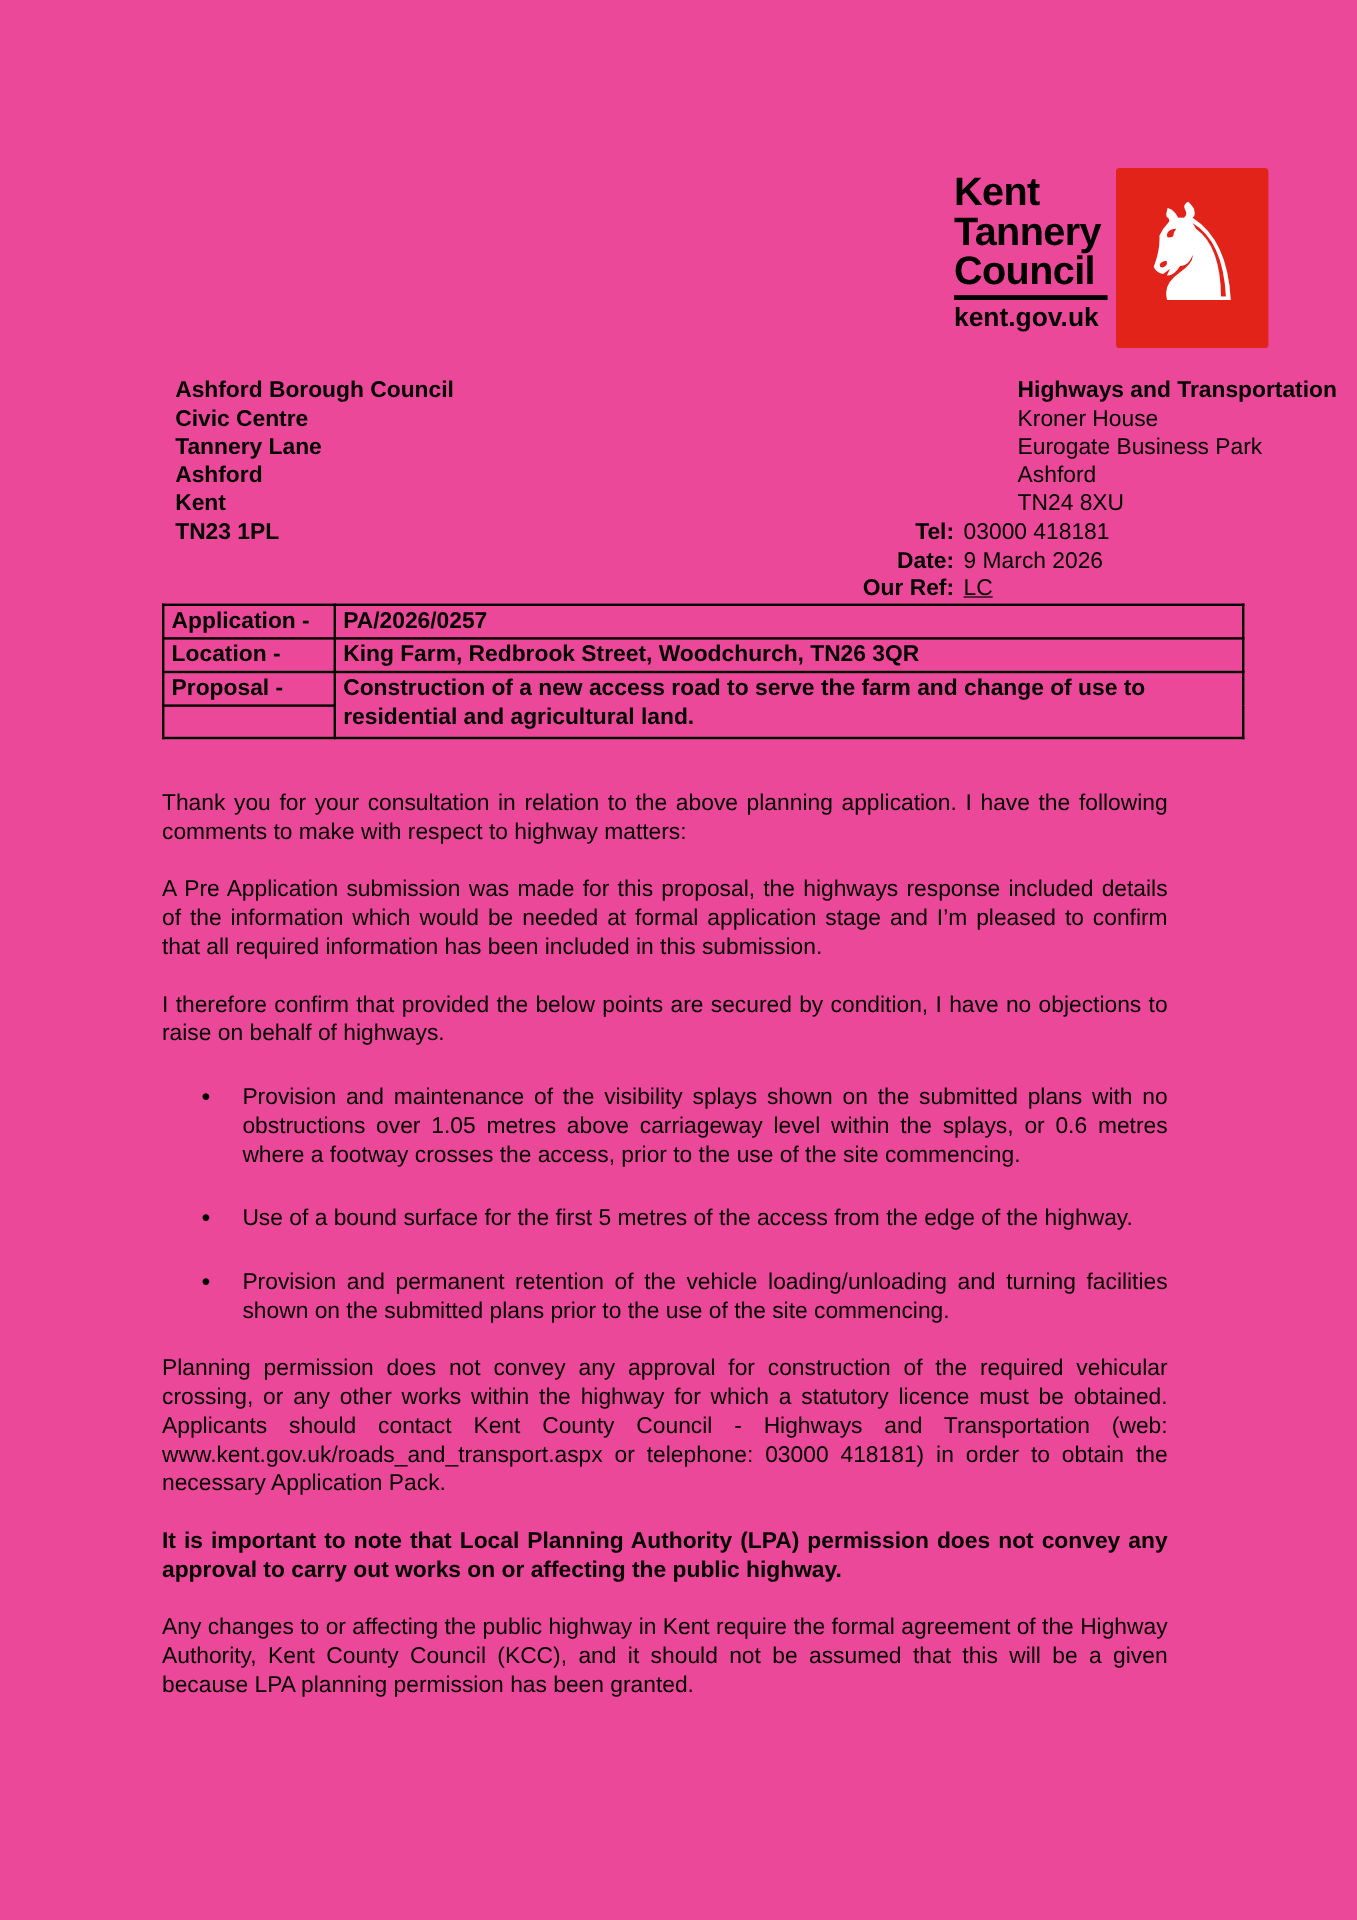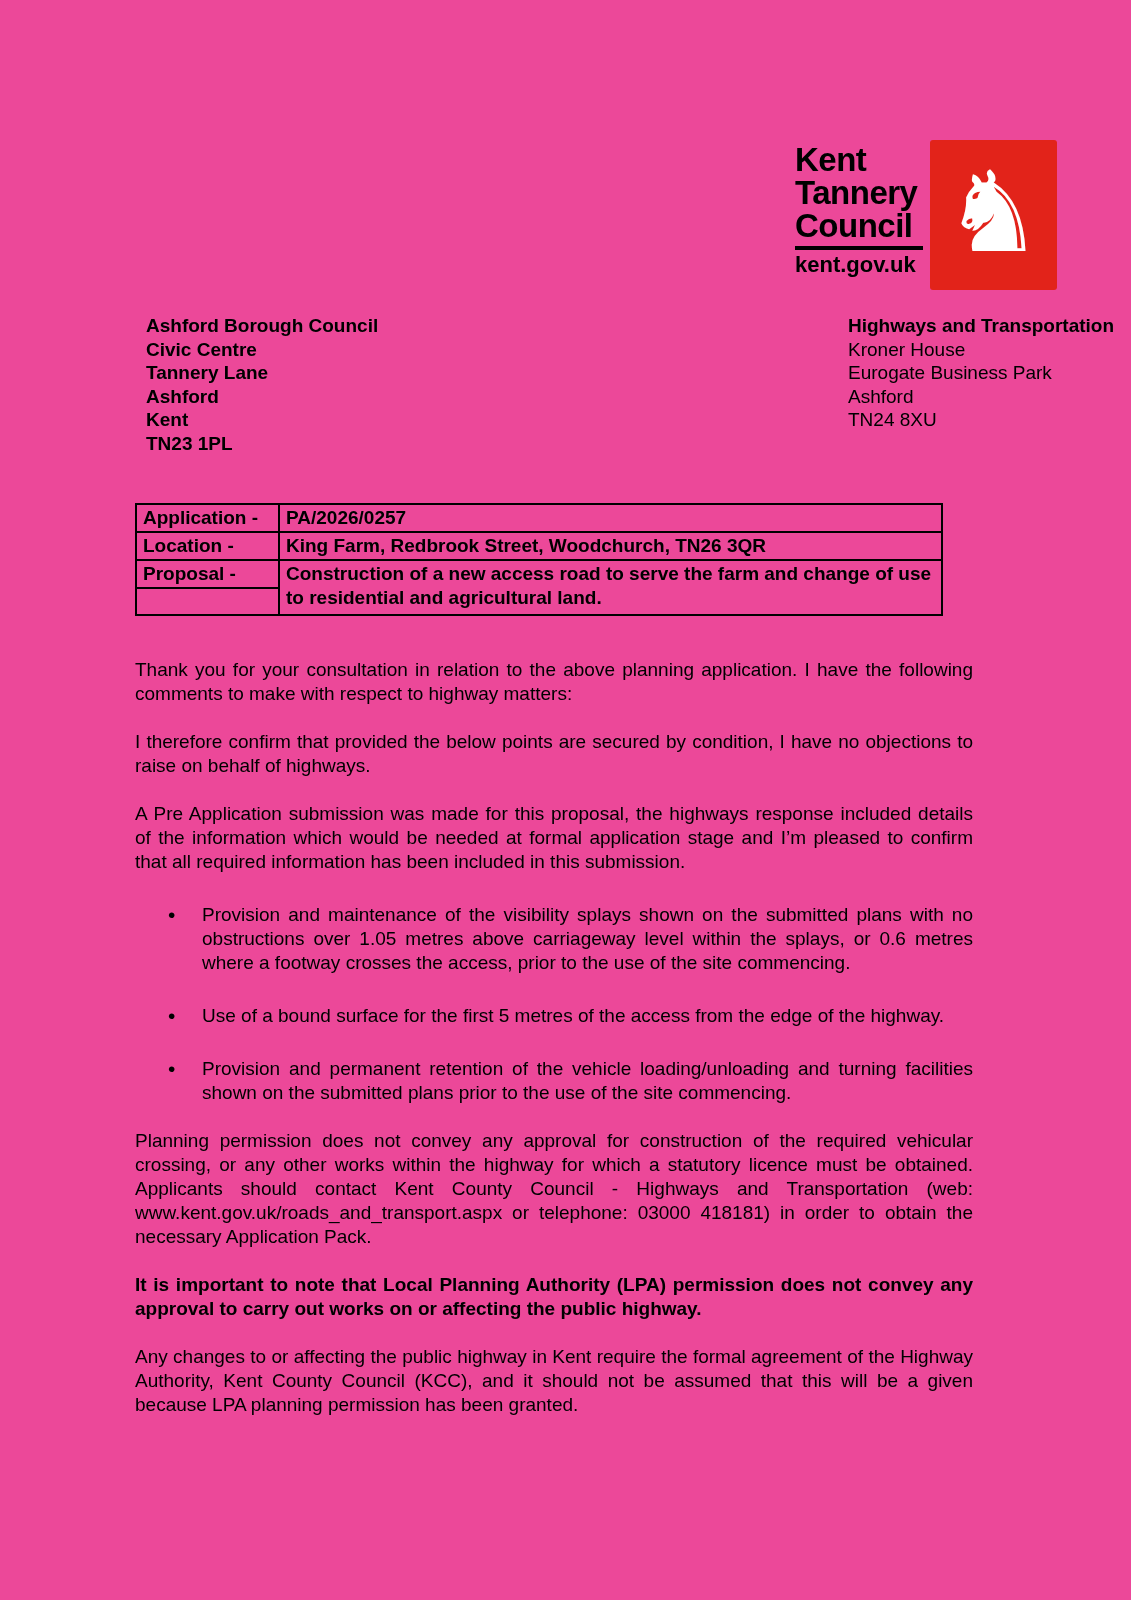--- a/index.html
+++ b/index.html
@@ -37,21 +37,21 @@
   .sender   { position:absolute; top:314px; left:848px; line-height:23.5px; }
   .sender .dept { font-weight:bold; }
   .contact { position:absolute; top:432px; left:500px; width:600px; line-height:23.5px; }
   .contact-row { display:flex; }
   .contact-label { width:295px; text-align:right; font-weight:bold; }
   .contact-value { padding-left:8px; }
   .u { text-decoration:underline; }
 
   
   .content { position:absolute; top:503px; left:135px; width:838px; }
-  table.ref { border-collapse:collapse; width:808px; }
+  table.ref { border-collapse:collapse; width:902px; }
   table.ref td {
     border:2px solid #000;
     font-weight:bold;
     padding:1px 6px;
     vertical-align:top;
   }
   td.lbl { width:143px; }
   tr.spacer-row td { height:27px; }
 
   .content p { margin-top:24px; text-align:justify; }
@@ -98,20 +98,34 @@
   </div>
 
   <div class="sender">
     <div class="dept">Highways and Transportation</div>
     <div>Kroner House</div>
     <div>Eurogate Business Park</div>
     <div>Ashford</div>
     <div>TN24 8XU</div>
   </div>
 
+  <div class="contact">
+    <div class="contact-row">
+      <span class="contact-label">Tel:</span>
+      <span class="contact-value">03000 418181</span>
+    </div>
+    <div class="contact-row">
+      <span class="contact-label">Date:</span>
+      <span class="contact-value">9 March 2026</span>
+    </div>
+    <div class="contact-row">
+      <span class="contact-label">Our Ref:</span>
+      <span class="contact-value u">LC</span>
+    </div>
+  </div>
 
   <div class="content">
 
     <table class="ref">
       <tbody>
           <tr>
         <td class="lbl">Application -</td>
         <td>PA/2026/0257</td>
       </tr>
       <tr>
@@ -122,22 +136,22 @@
         <td class="lbl">Proposal -</td>
         <td rowspan="2">Construction of a new access road to serve the farm and change of use to residential and agricultural land.</td>
       </tr>
       <tr class="spacer-row">
         <td class="lbl"></td>
       </tr>
     </tbody>
       </table>
 
     <p class="first">Thank you for your consultation in relation to the above planning application. I have the following comments to make with respect to highway matters:</p>
+    <p>A Pre Application submission was made for this proposal, the highways response included details of the information which would be needed at formal application stage and I’m pleased to confirm that all required information has been included in this submission.</p>
     <p>I therefore confirm that provided the below points are secured by condition, I have no objections to raise on behalf of highways.</p>
-    <p>A Pre Application submission was made for this proposal, the highways response included details of the information which would be needed at formal application stage and I’m pleased to confirm that all required information has been included in this submission.</p>
 
     <ul class="points">
       <li>Provision and maintenance of the visibility splays shown on the submitted plans with no obstructions over 1.05 metres above carriageway level within the splays, or 0.6 metres where a footway crosses the access, prior to the use of the site commencing.</li>
       <li>Use of a bound surface for the first 5 metres of the access from the edge of the highway.</li>
       <li>Provision and permanent retention of the vehicle loading/unloading and turning facilities shown on the submitted plans prior to the use of the site commencing.</li>
     </ul>
 
     <p>Planning permission does not convey any approval for construction of the required vehicular crossing, or any other works within the highway for which a statutory licence must be obtained. Applicants should contact Kent County Council - Highways and Transportation (web: www.kent.gov.uk/roads_and_transport.aspx or telephone: 03000 418181) in order to obtain the necessary Application Pack.</p>
     <p class="bold">It is important to note that Local Planning Authority (LPA) permission does not convey any approval to carry out works on or affecting the public highway.</p>
     <p>Any changes to or affecting the public highway in Kent require the formal agreement of the Highway Authority, Kent County Council (KCC), and it should not be assumed that this will be a given because LPA planning permission has been granted.</p>

